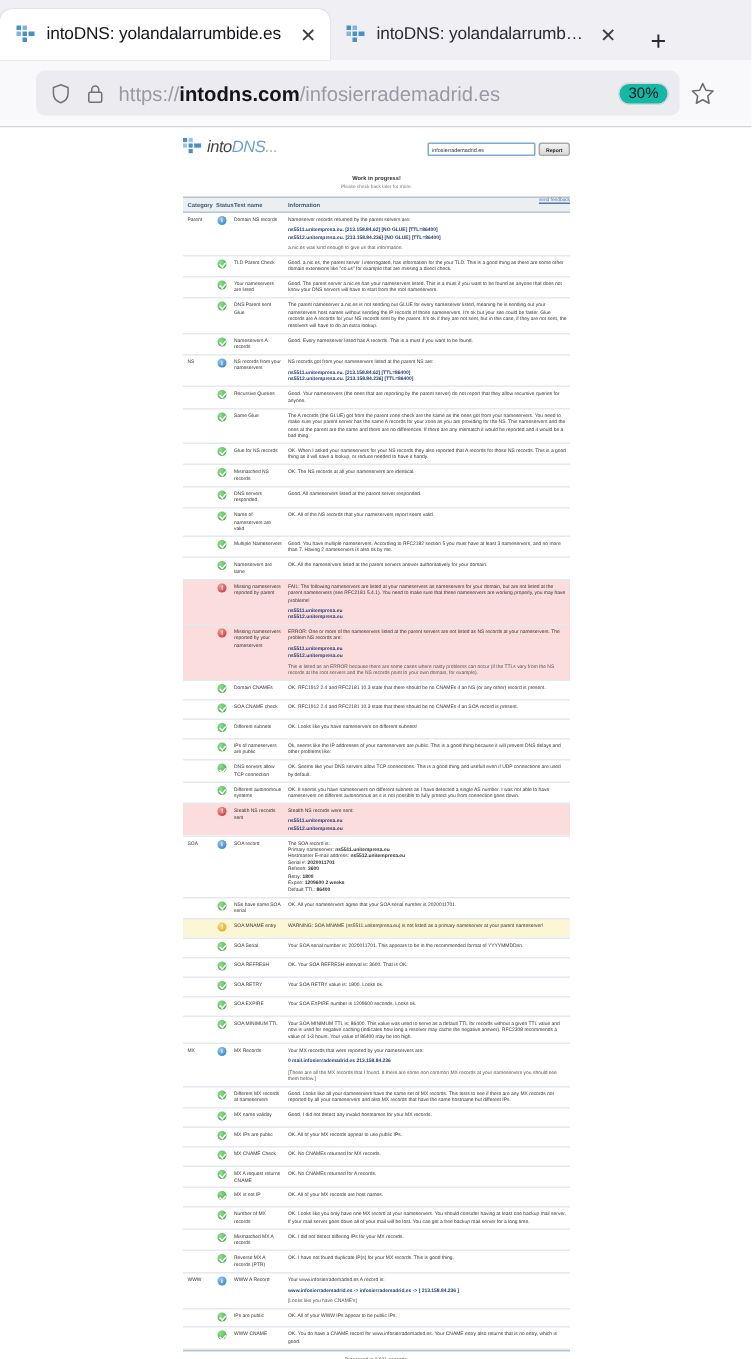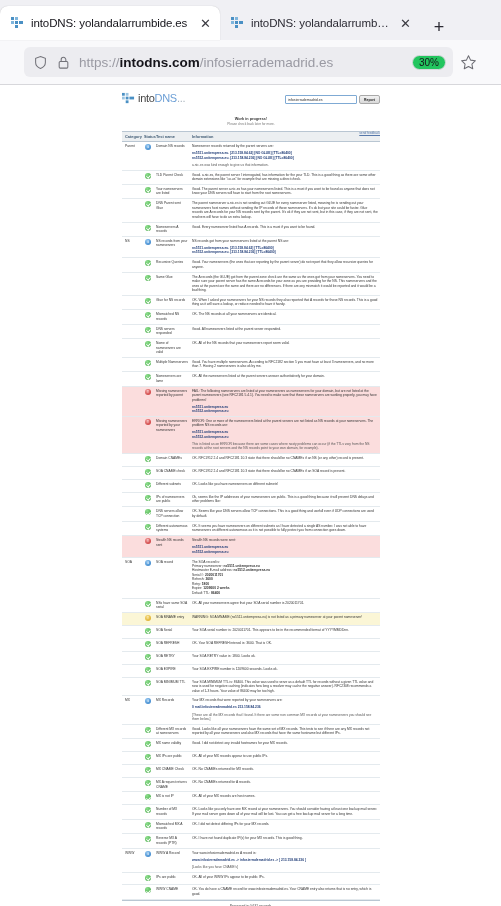--- a/index.html
+++ b/index.html
@@ -53,34 +53,34 @@
     border-radius: 6px; display: flex; align-items: center;
     padding: 0 7px 0 9px; gap: 8px;
   }
   #urlbar .ic { width: 15px; height: 15px; flex: 0 0 15px; opacity: .75; }
   #url-text {
     flex: 1 1 auto; font-size: 13.5px; color: #9a9aa3;
     white-space: nowrap; overflow: hidden;
   }
   #url-text b { color: #15141a; font-weight: 600; }
   #zoom-badge {
-    background: #22c55e; border: 1px solid #d7d7db; border-radius: 10px;
+    background: #14b8a6; border: 1px solid #d7d7db; border-radius: 10px;
     font-size: 10px; padding: 1px 6px; color: #15141a; flex: 0 0 auto;
   }
   #bookmark-star { width: 17px; height: 17px; flex: 0 0 17px; margin-left: 7px; opacity: .8; }
   #chrome-sep { height: 1px; background: #d7d7db; }
 
   
   #page { width: 501px; height: 818px; background: #fff; position: relative; }
   #page-inner { position: absolute; left: 122px; top: 0; width: 258px; }
 
   #site-header { display: flex; align-items: flex-start; justify-content: space-between; padding-top: 6px; }
   #logo-wrap { display: flex; align-items: center; gap: 3px; }
   #logo-mark { width: 13px; height: 13px; position: relative; }
-  #logo-text { font-size: 11px; color: #444; letter-spacing: -.3px; }
+  #logo-text { font-size: 11px; color: #444; letter-spacing: -.3px; font-style: italic; }
   #logo-text .b { color: #6c9fd6; }
   #logo-text .d { color: #aab4bd; }
 
   #search-form { display: flex; align-items: center; gap: 2px; margin-top: 4px; }
   #search-input {
     width: 72px; height: 9px; border: 1px solid #7faad4; background: #fff;
     font-size: 3.6px; color: #333; padding: 0 2px;
     font-family: "Liberation Sans", sans-serif; border-radius: 1px;
   }
   #report-btn {

